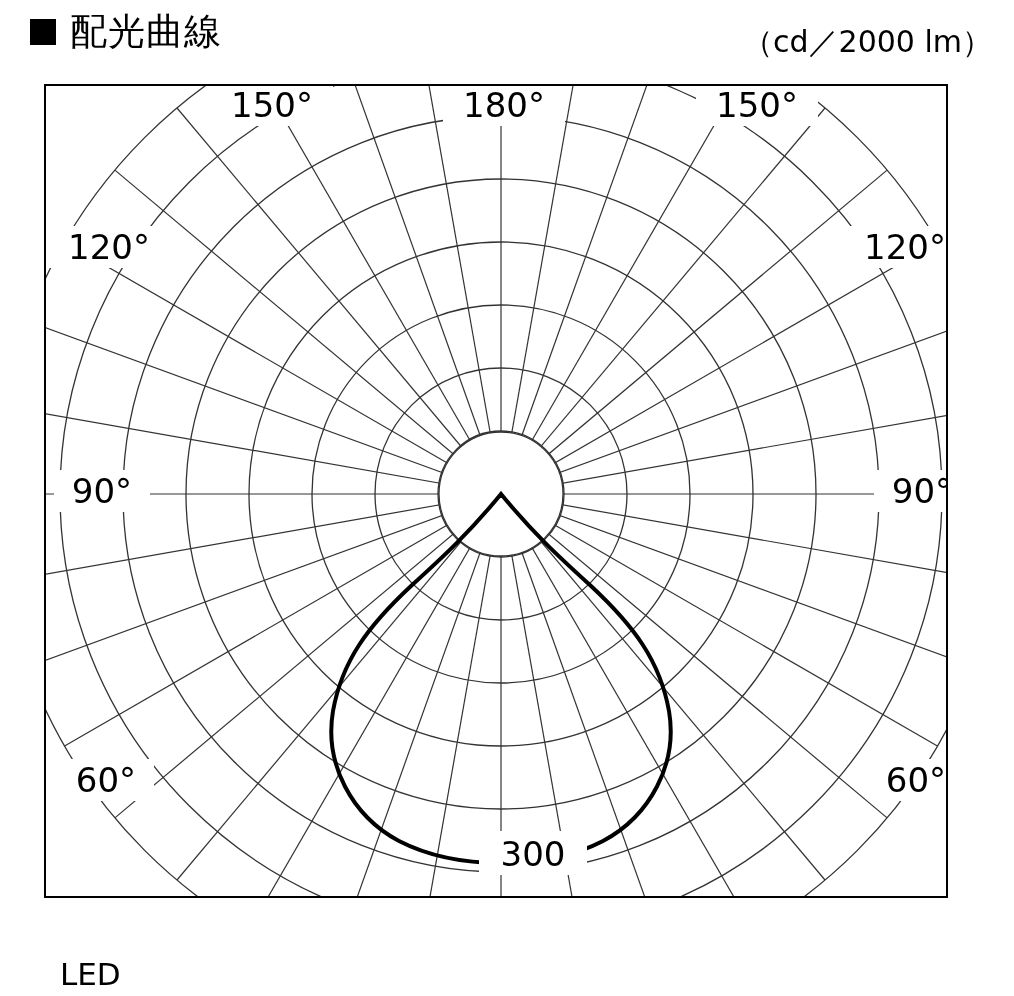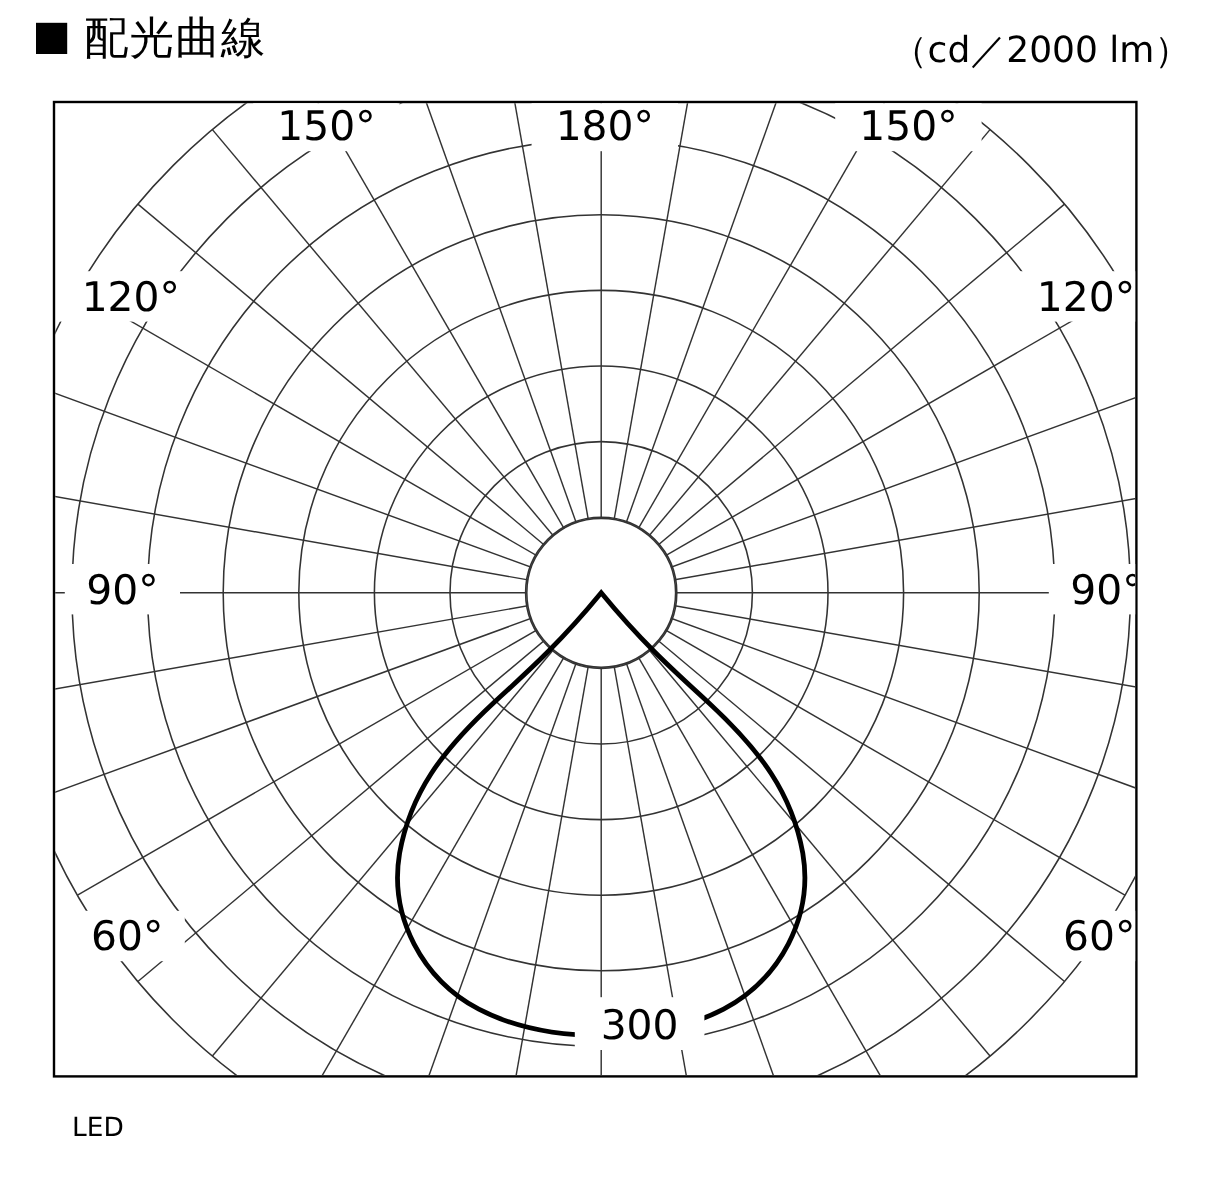--- a/index.html
+++ b/index.html
@@ -67,22 +67,22 @@
     background: #ffffff;
     box-sizing: border-box;
   }
   .chart-frame svg {
     display: block;
   }
   
   .footer-label {
     position: absolute;
     left: 60px;
-    top: 928px;
-    font-size: 22px;
+    top: 956px;
+    font-size: 31px;
     font-family: "DejaVu Sans", sans-serif;
   }
   text {
     font-family: "DejaVu Sans", sans-serif;
     fill: #000000;
   }
 </style>
 </head>
 <body>
 

